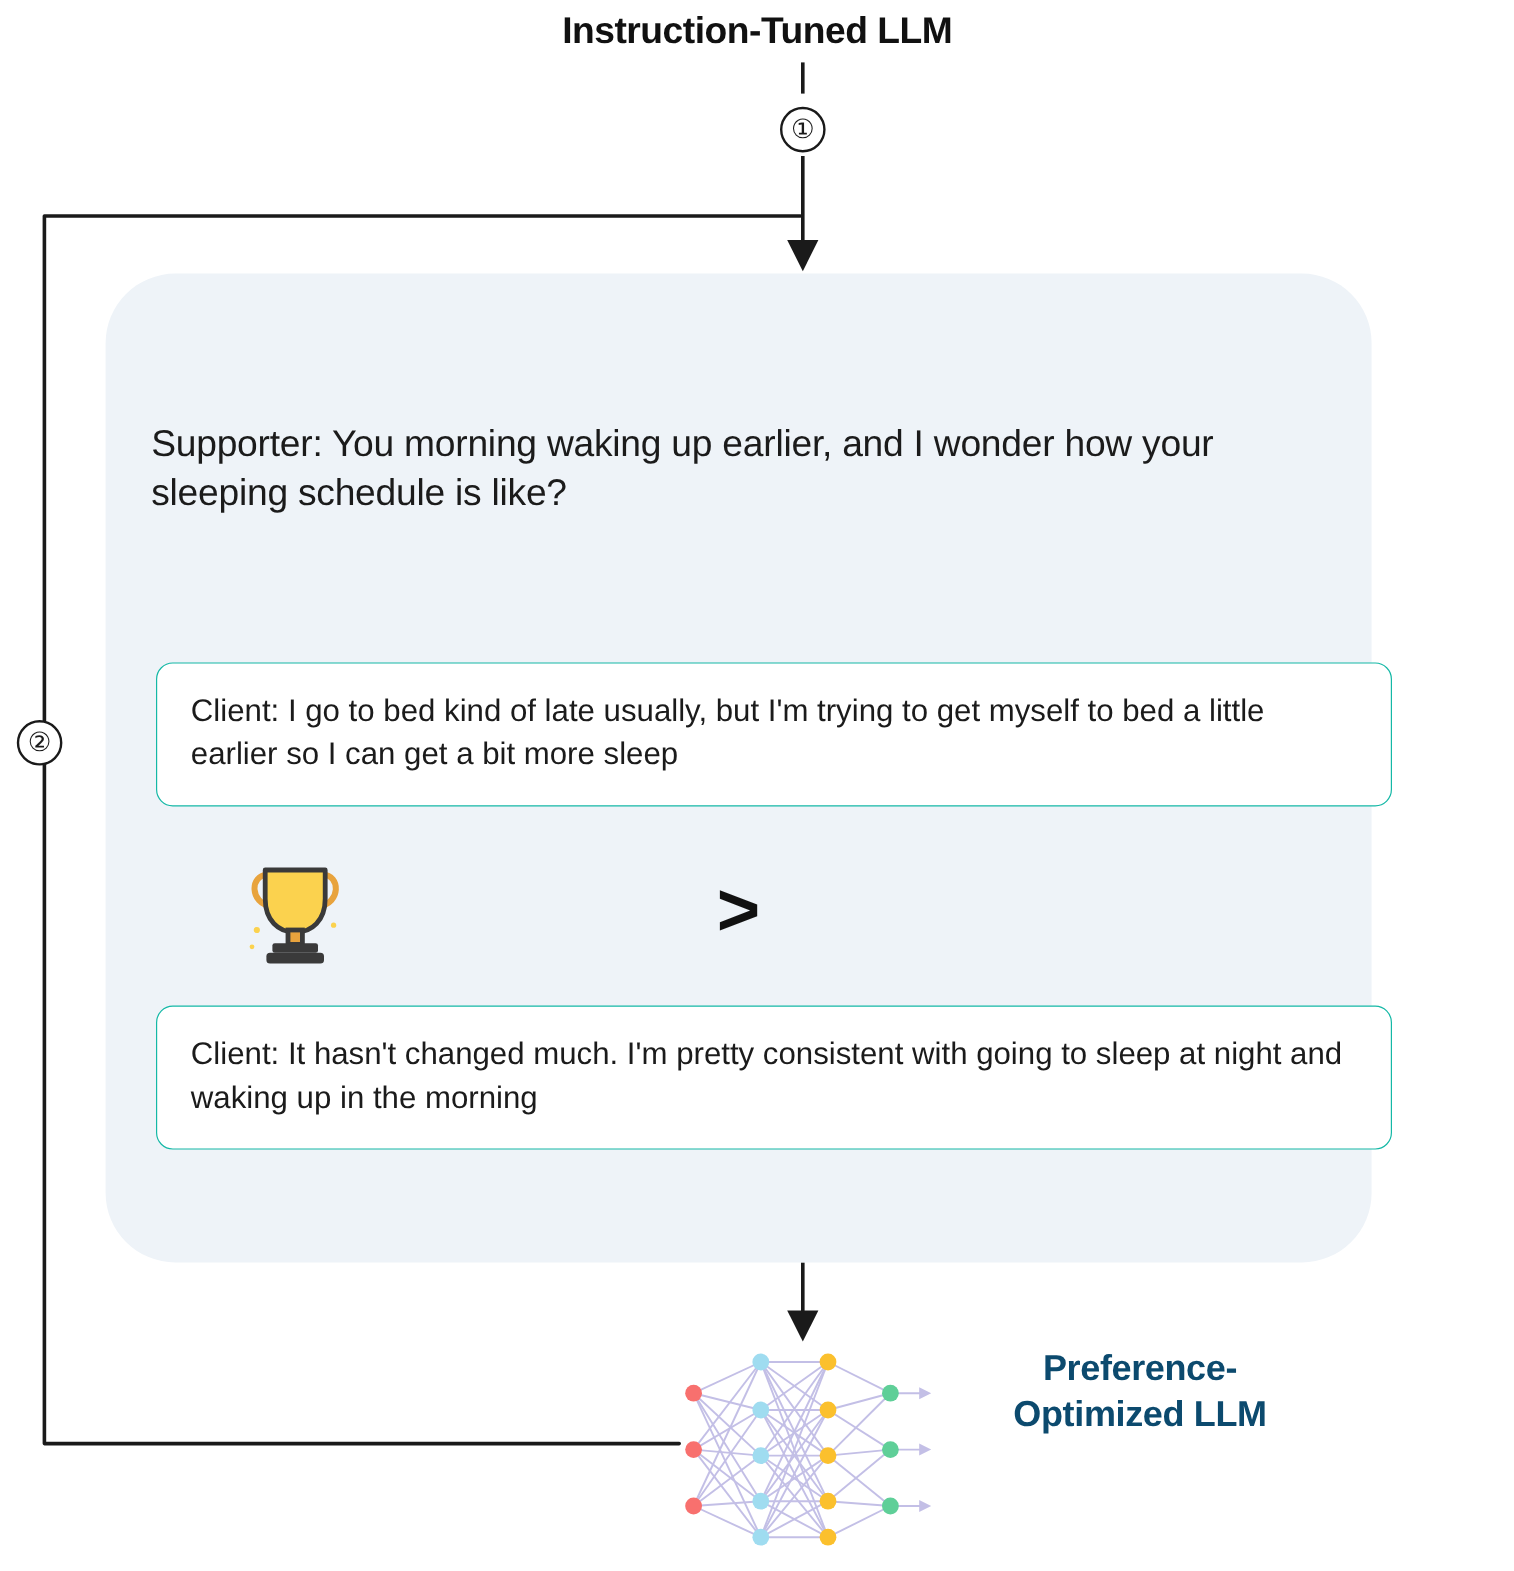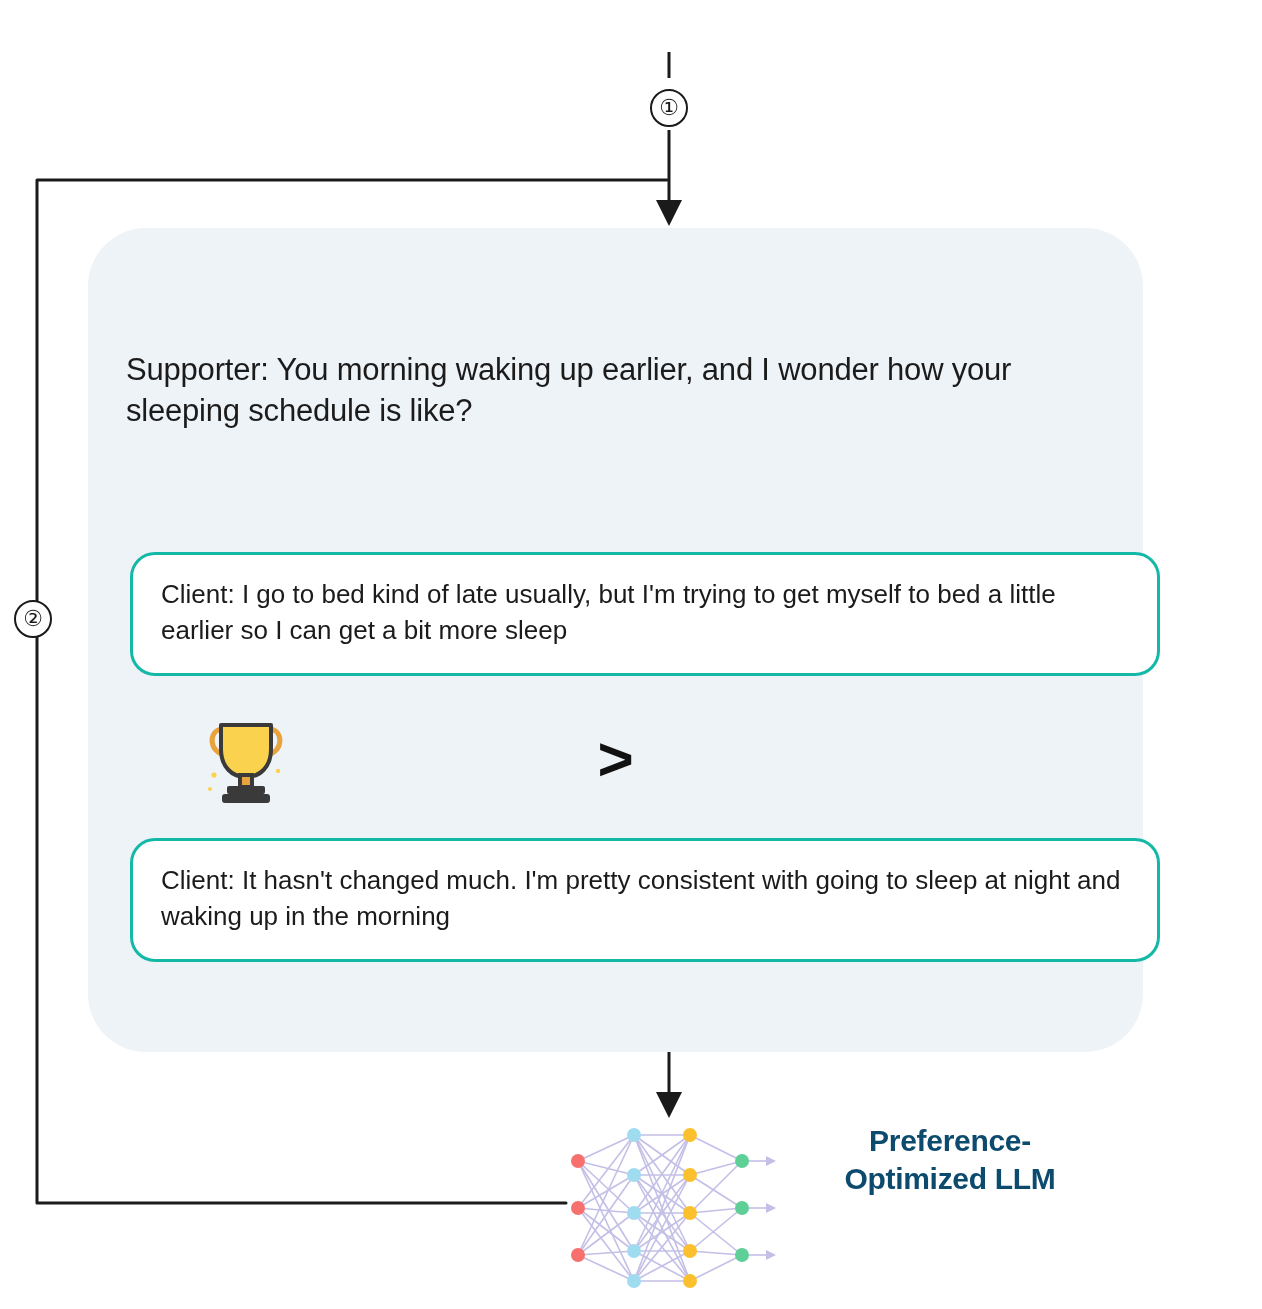--- a/index.html
+++ b/index.html
@@ -92,22 +92,22 @@
     color: #1b1b1b;
     letter-spacing: -0.2px;
   }
 
   
   .resp-box {
     position: absolute;
     left: 42px;
     width: 1030px;
     background: #ffffff;
-    border: 3px solid #14b8a6;
-    border-radius: 25px;
+    border: 1px solid #14b8a6;
+    border-radius: 14px;
     box-sizing: border-box;
     padding: 22px 28px 24px 28px;
     font-size: 26px;
     line-height: 1.38;
     color: #1b1b1b;
   }
   #resp-chosen   { top: 324px; }
   #resp-rejected { top: 610px; }
 
   
@@ -163,20 +163,21 @@
     line-height: 1.28;
     letter-spacing: -0.3px;
     color: #0c4a6e;
   }
 </style>
 </head>
 <body>
 
 <div id="root">
 
+  <div class="top-title">Instruction-Tuned LLM</div>
 
   <svg id="lines" viewBox="0 0 1262 1309">
 
     <line x1="669" y1="52" x2="669" y2="78" stroke="#1a1a1a" stroke-width="3"></line>
 
     <line x1="669" y1="130" x2="669" y2="206" stroke="#1a1a1a" stroke-width="3"></line>
     <polygon points="669,226 656,200 682,200" fill="#1a1a1a"></polygon>
 
     <line x1="669" y1="1052" x2="669" y2="1098" stroke="#1a1a1a" stroke-width="3"></line>
     <polygon points="669,1118 656,1092 682,1092" fill="#1a1a1a"></polygon>

